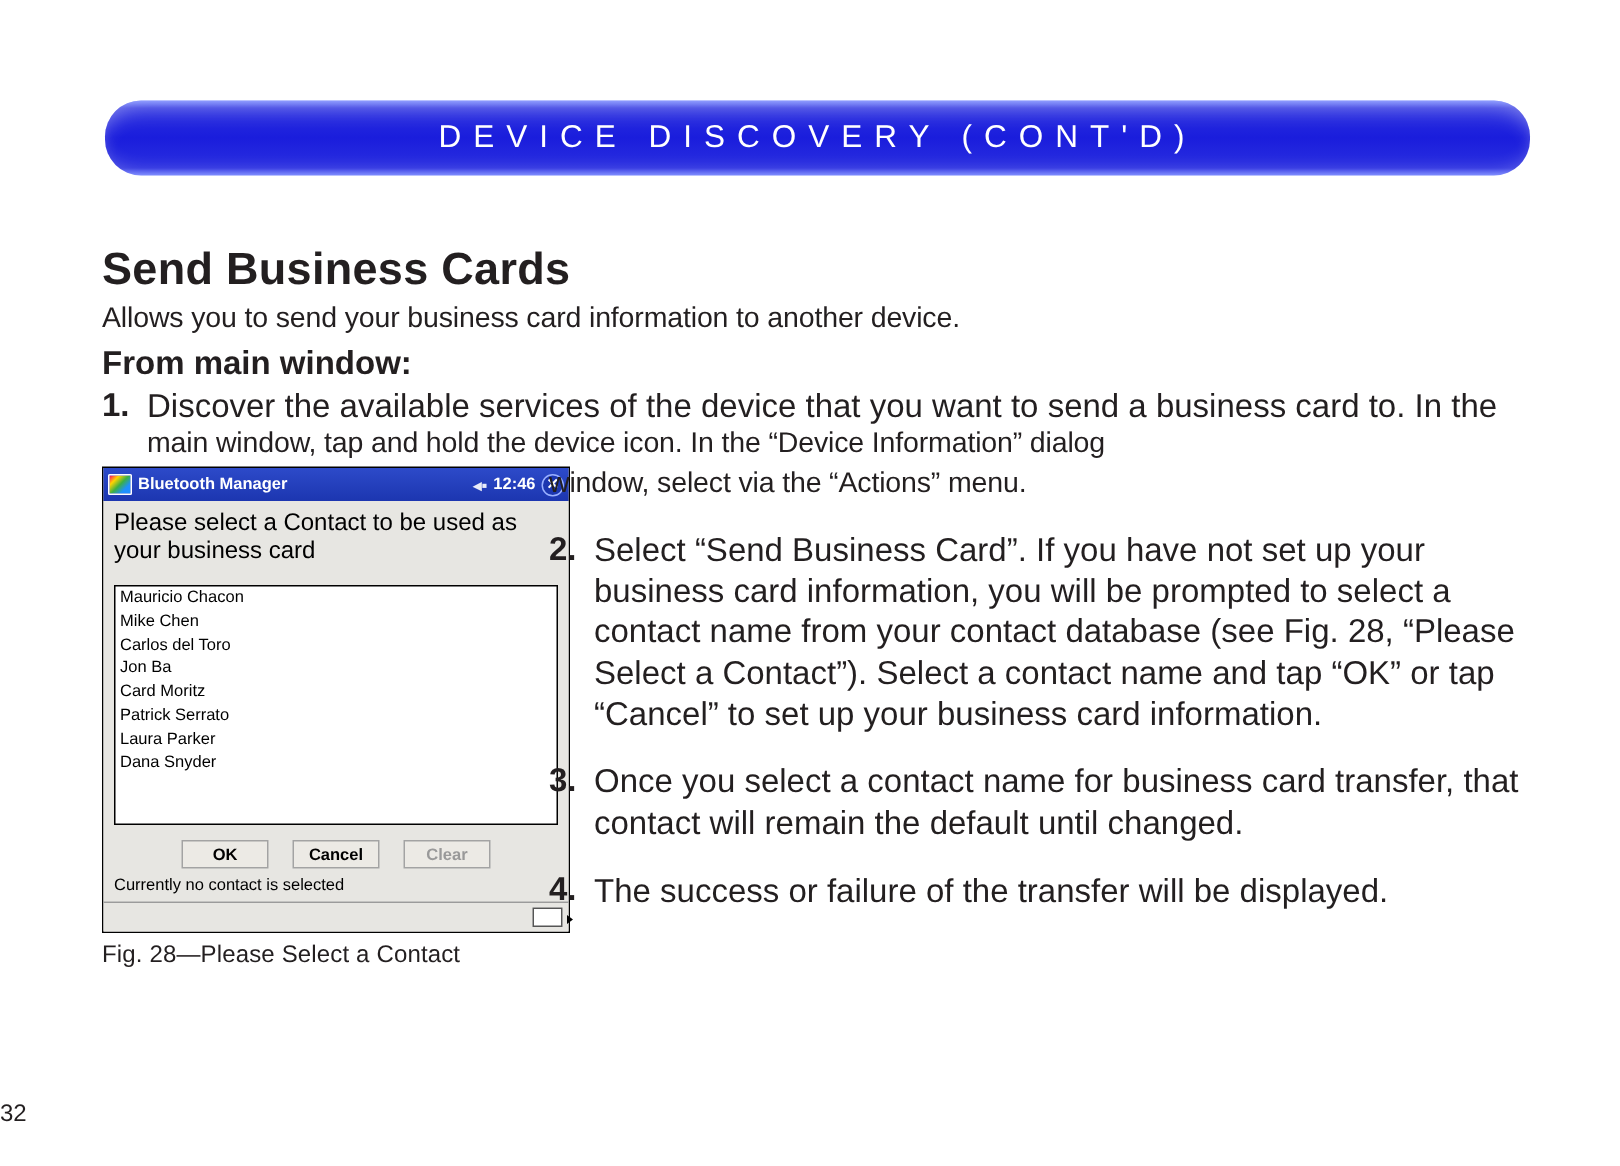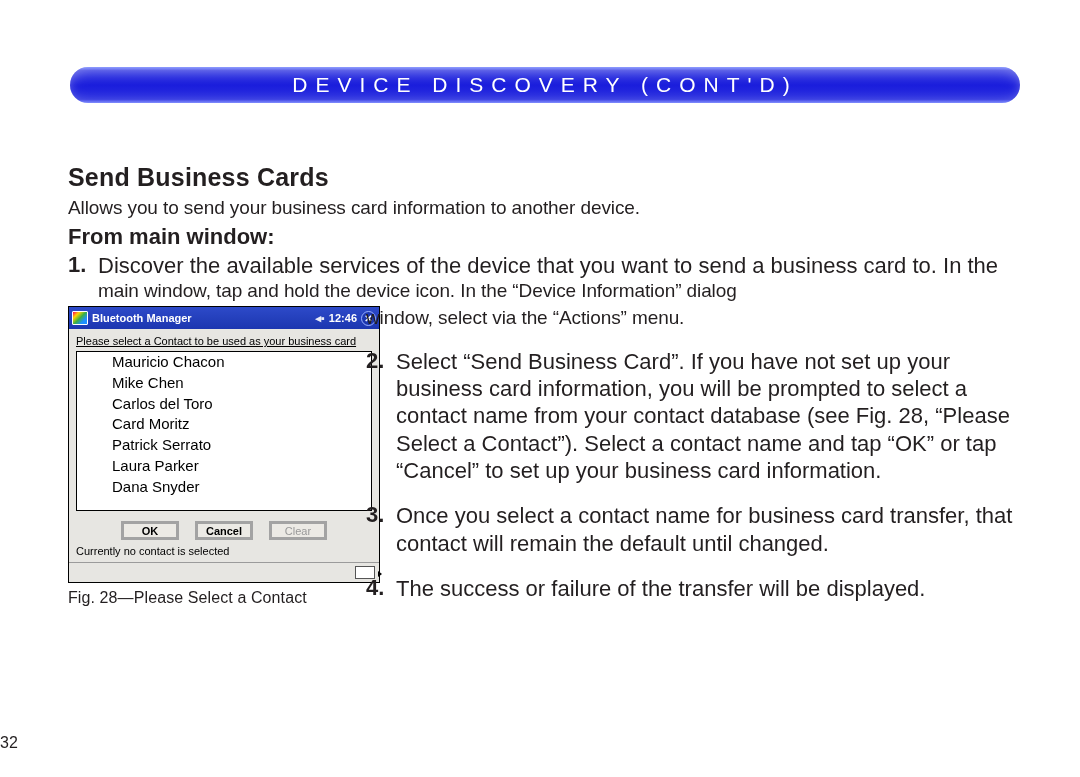--- a/index.html
+++ b/index.html
@@ -10,40 +10,40 @@
     font-family: "Frutiger", "Segoe UI", Arial, sans-serif;
     color: #231f20;
     position: relative;
     overflow: hidden;
   }
   .header-bar {
     position: absolute;
     top: 67px;
     left: 70px;
     right: 60px;
-    height: 36px;
+    height: 50px;
     background: linear-gradient(to bottom, #5a6fff 0%, #2a2fe0 10%, #1a1ddc 50%, #2a2fe0 90%, #6a7aff 100%);
     border-radius: 24px;
     display: flex;
     align-items: center;
     justify-content: center;
     color: #fff;
     font-size: 21px;
     letter-spacing: 8px;
     font-weight: 400;
     box-shadow: inset 0 12px 14px -8px rgba(255,255,255,0.45), inset 0 -10px 12px -8px rgba(255,255,255,0.25);
   }
   .content {
     position: absolute;
     top: 163px;
     left: 68px;
     right: 60px;
   }
   .h-send {
-    font-size: 25px;
+    font-size: 30px;
     font-weight: 700;
     margin-bottom: 4px;
     letter-spacing: 0.2px;
   }
   .body-text {
     font-size: 19px;
     line-height: 1.24;
     letter-spacing: -0.1px;
   }
   .h-from {
@@ -117,58 +117,56 @@
     width: 15px; height: 15px; border-radius: 50%;
     background: #1c36b0; border: 1px solid #9ab0ff;
     display: flex; align-items: center; justify-content: center;
     color: #fff; font-size: 10px; font-weight: 700;
   }
   .pda-body {
     background: #e7e6e2;
     padding: 6px 7px 5px 7px;
   }
   .pda-msg {
-    font-size: 11px;
+    font-size: 16px;
     color: #000;
     line-height: 1.15;
-    margin-bottom: 3px;
-    text-decoration: underline;
+    margin-bottom: 13px;
   }
   .pda-listbox {
     background: #fff;
     border: 1px solid #000;
     height: 160px;
     overflow: hidden;
   }
   .pda-listitem {
-    font-size: 15px;
+    font-size: 11px;
     padding: 1px 3px;
     color: #000;
     line-height: 1.25;
-    margin-left: 32px;
   }
   .pda-buttons {
     display: flex;
     gap: 16px;
     justify-content: center;
     margin-top: 10px;
   }
   .pda-btn {
     width: 58px;
     height: 19px;
-    border: 3px solid #a3a3a3;
+    border: 1px solid #a3a3a3;
     background: #eceae5;
     font-size: 11px;
     font-weight: 700;
     display: flex;
     align-items: center;
     justify-content: center;
     color: #000;
   }
-  .pda-btn.disabled { color: #999; font-weight: 400; }
+  .pda-btn.disabled { color: #999; font-weight: 700; }
   .pda-status {
     font-size: 11px;
     color: #000;
     margin-top: 5px;
   }
   .pda-bottombar {
     background: #e7e6e2;
     border-top: 1px solid #9b9b9b;
     height: 20px;
     display: flex;
@@ -235,20 +233,21 @@
           <div class="pda-close">
               <span>✕</span>
             </div>
         </div>
         <div class="pda-body">
           <div class="pda-msg">Please select a Contact to be used as your business card</div>
           <div class="pda-listbox">
             <div class="pda-listitem">Mauricio Chacon</div>
             <div class="pda-listitem">Mike Chen</div>
             <div class="pda-listitem">Carlos del Toro</div>
+            <div class="pda-listitem">Jon Ba</div>
             <div class="pda-listitem">Card Moritz</div>
             <div class="pda-listitem">Patrick Serrato</div>
             <div class="pda-listitem">Laura Parker</div>
             <div class="pda-listitem">Dana Snyder</div>
           </div>
           <div class="pda-buttons">
             <div class="pda-btn">OK</div>
             <div class="pda-btn">Cancel</div>
             <div class="pda-btn disabled">Clear</div>
           </div>

